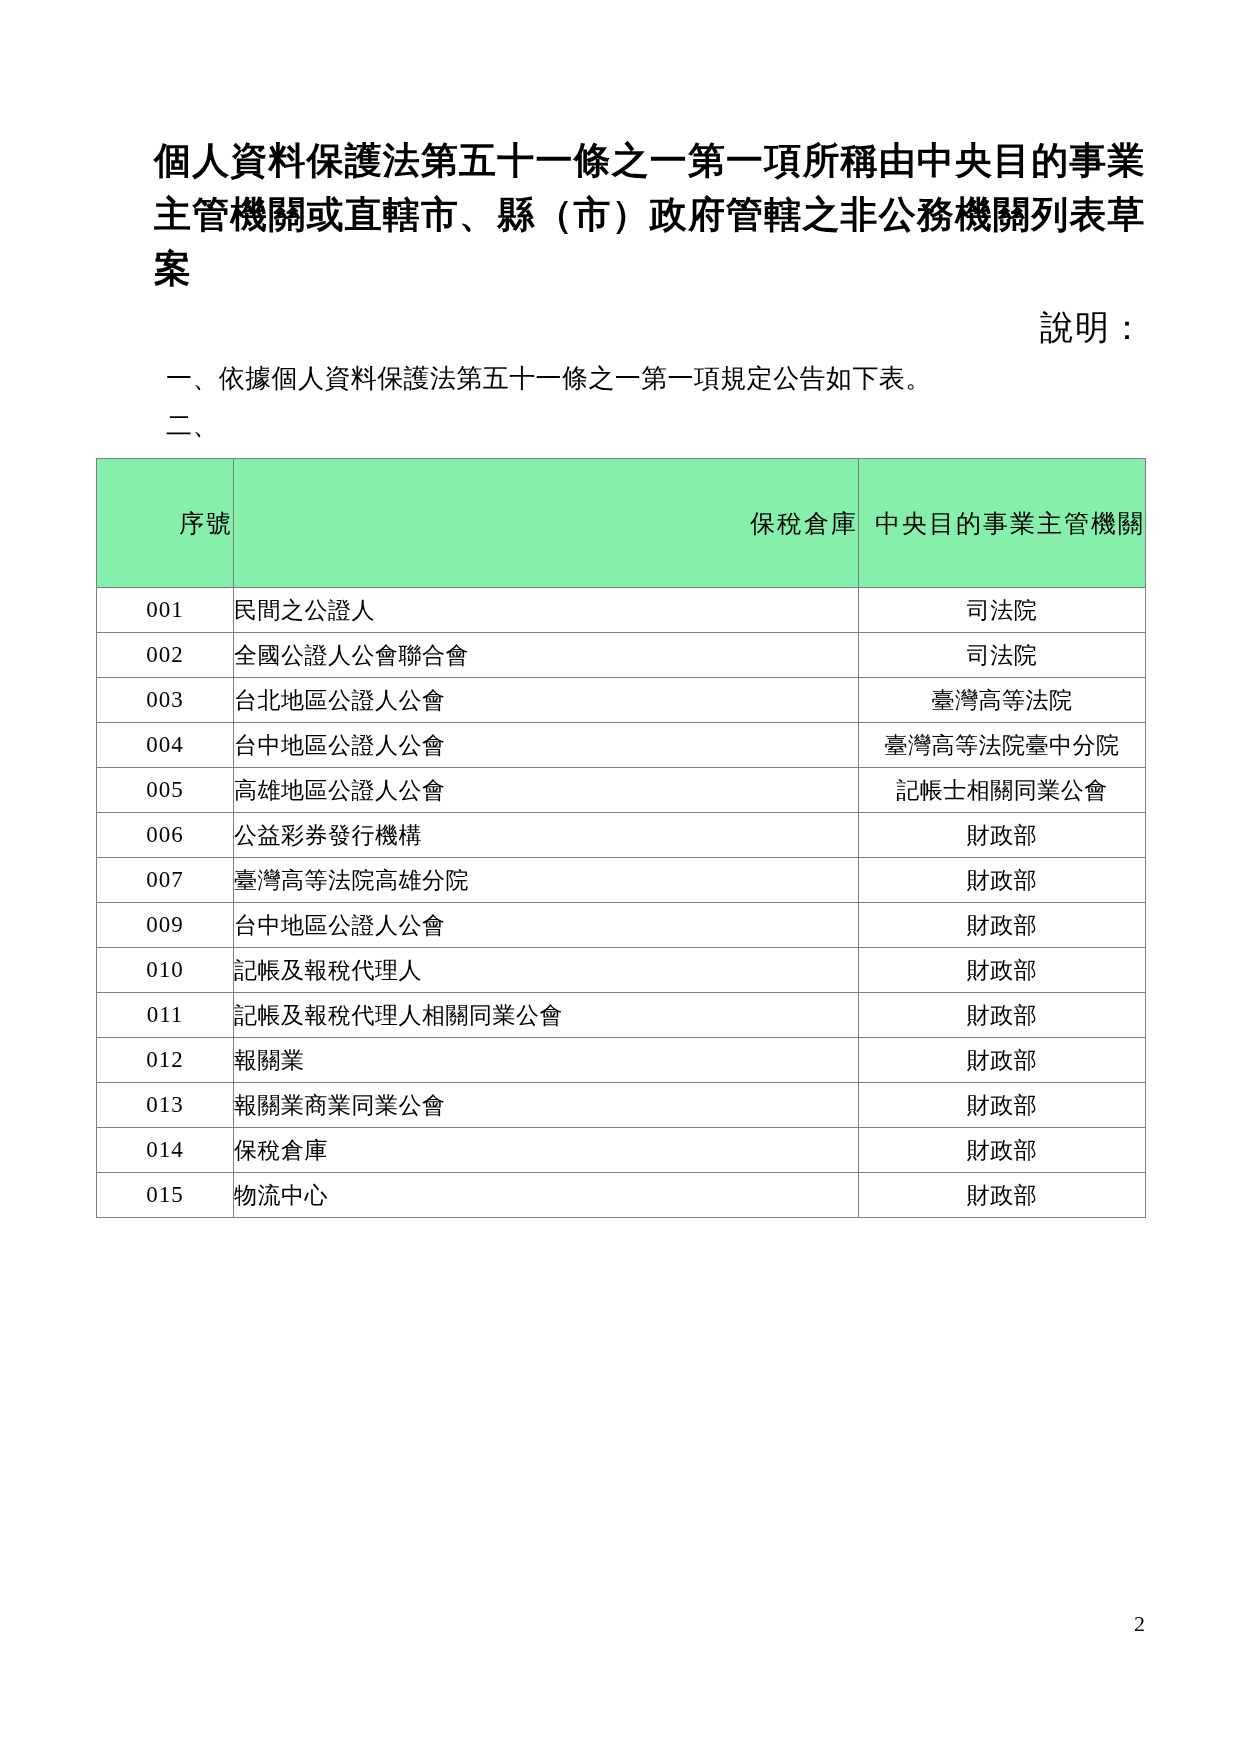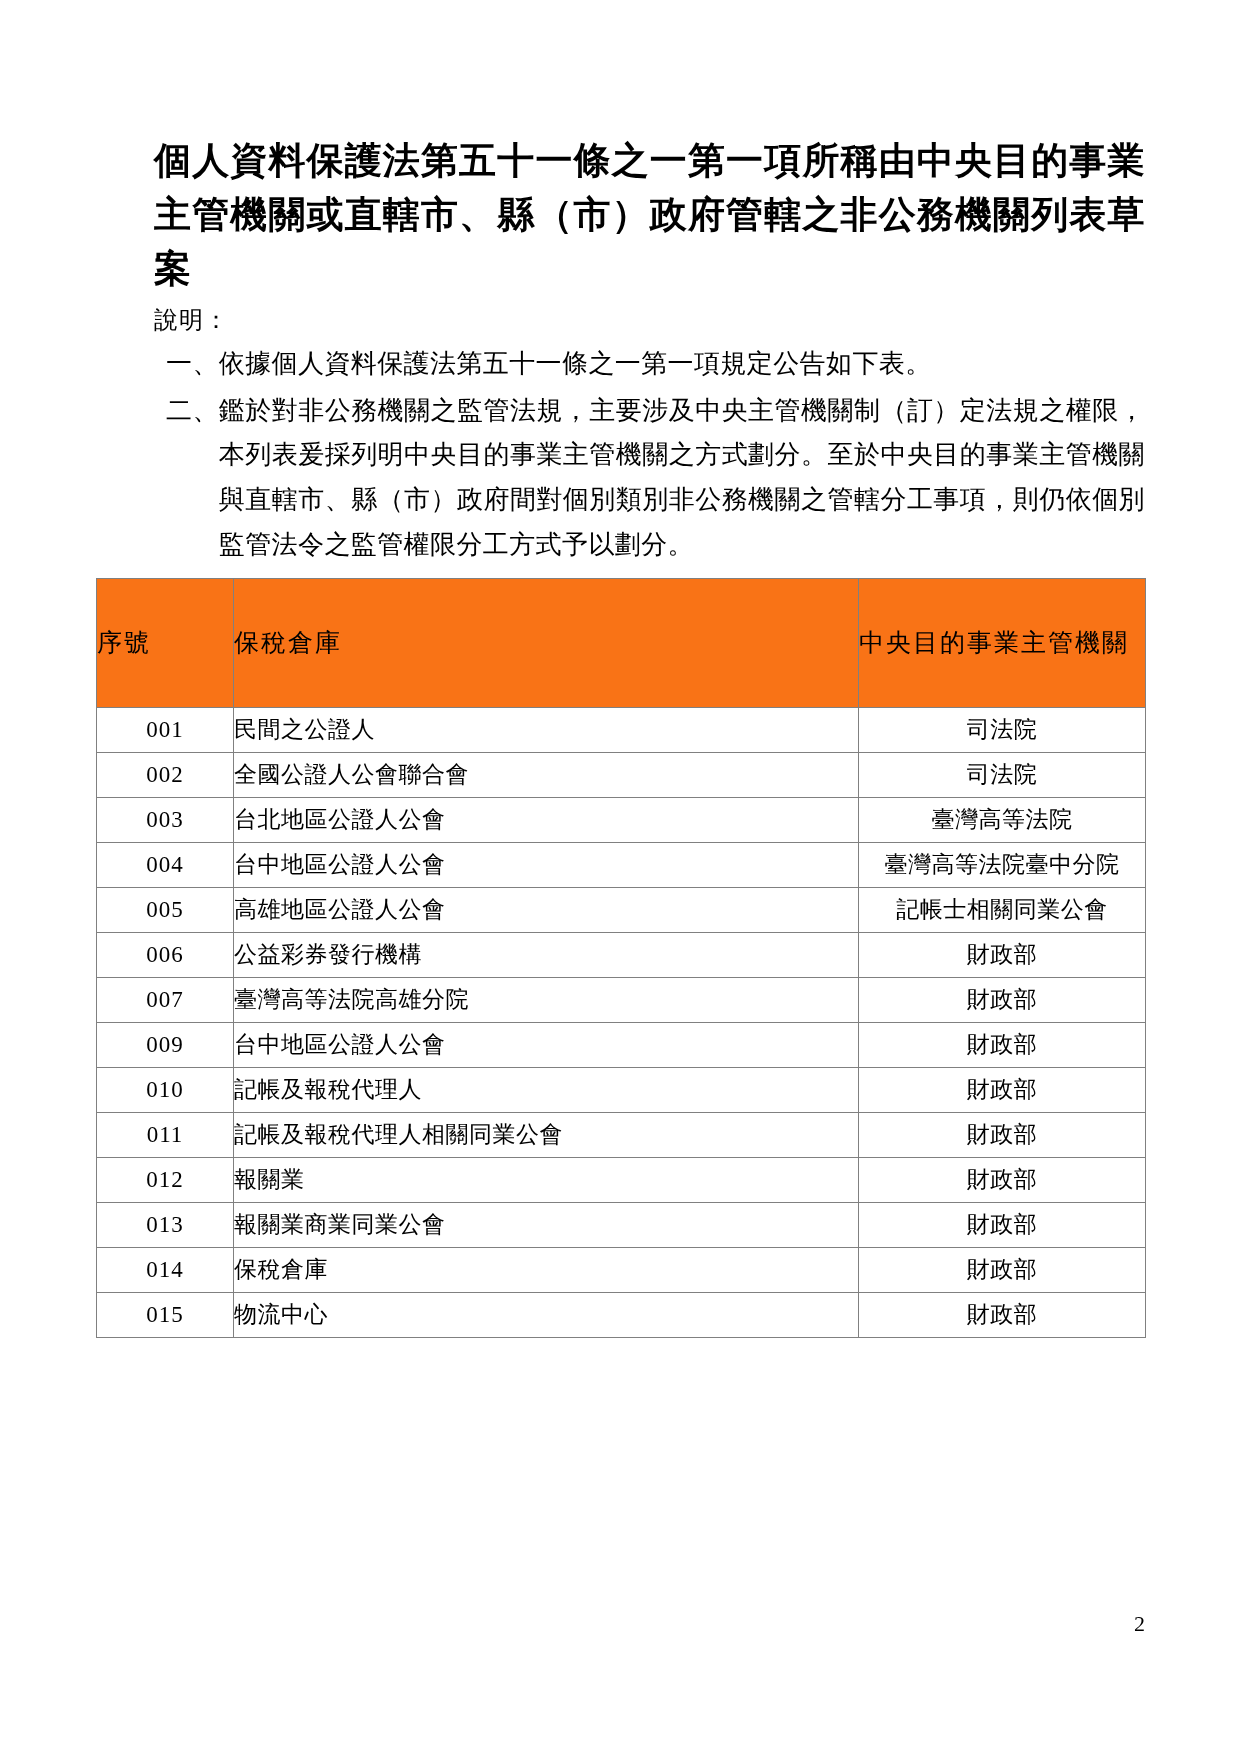--- a/index.html
+++ b/index.html
@@ -31,25 +31,26 @@
     font-size: 37px;
     font-weight: bold;
     line-height: 1.46;
     letter-spacing: 0.5px;
     margin: 0 0 4px 0;
     padding-left: 58px;
     text-align: justify;
     text-justify: inter-ideograph;
   }
   .notes-label {
-    font-size: 24px;
+    font-size: 34px;
     line-height: 1.5;
     margin: 6px 0 4px 0;
     padding-left: 58px;
     letter-spacing: 1px;
+    text-align: right;
   }
   .note-item {
     display: flex;
     font-size: 26px;
     line-height: 1.72;
     margin: 0 0 2px 0;
     padding-left: 70px;
     letter-spacing: 0.4px;
   }
   .note-marker {
@@ -68,22 +69,22 @@
     table-layout: fixed;
   }
   table.agency-table td,
   table.agency-table th {
     border: 1px solid #808080;
     padding: 0;
     font-weight: normal;
     vertical-align: middle;
   }
   .th-head {
-    background: #f97316;
-    text-align: left;
+    background: #86efac;
+    text-align: right;
     font-size: 25px;
     font-weight: bold;
     height: 128px;
     letter-spacing: 2px;
   }
   .col-seq   { width: 137px; }
   .col-org   { width: 625px; }
   .col-auth  { width: 287px; }
   .cell-seq {
     text-align: center;
@@ -121,21 +122,20 @@
 
     <p class="notes-label">說明：</p>
 
     <div class="note-item">
       <span class="note-marker">一、</span>
       <span class="note-body">依據個人資料保護法第五十一條之一第一項規定公告如下表。</span>
     </div>
 
     <div class="note-item">
       <span class="note-marker">二、</span>
-      <span class="note-body">鑑於對非公務機關之監管法規，主要涉及中央主管機關制（訂）定法規之權限，本列表爰採列明中央目的事業主管機關之方式劃分。至於中央目的事業主管機關與直轄市、縣（市）政府間對個別類別非公務機關之管轄分工事項，則仍依個別監管法令之監管權限分工方式予以劃分。</span>
     </div>
 
     <table class="agency-table">
       <colgroup>
         <col class="col-seq">
         <col class="col-org">
         <col class="col-auth">
       </colgroup>
       <thead>
         <tr>

